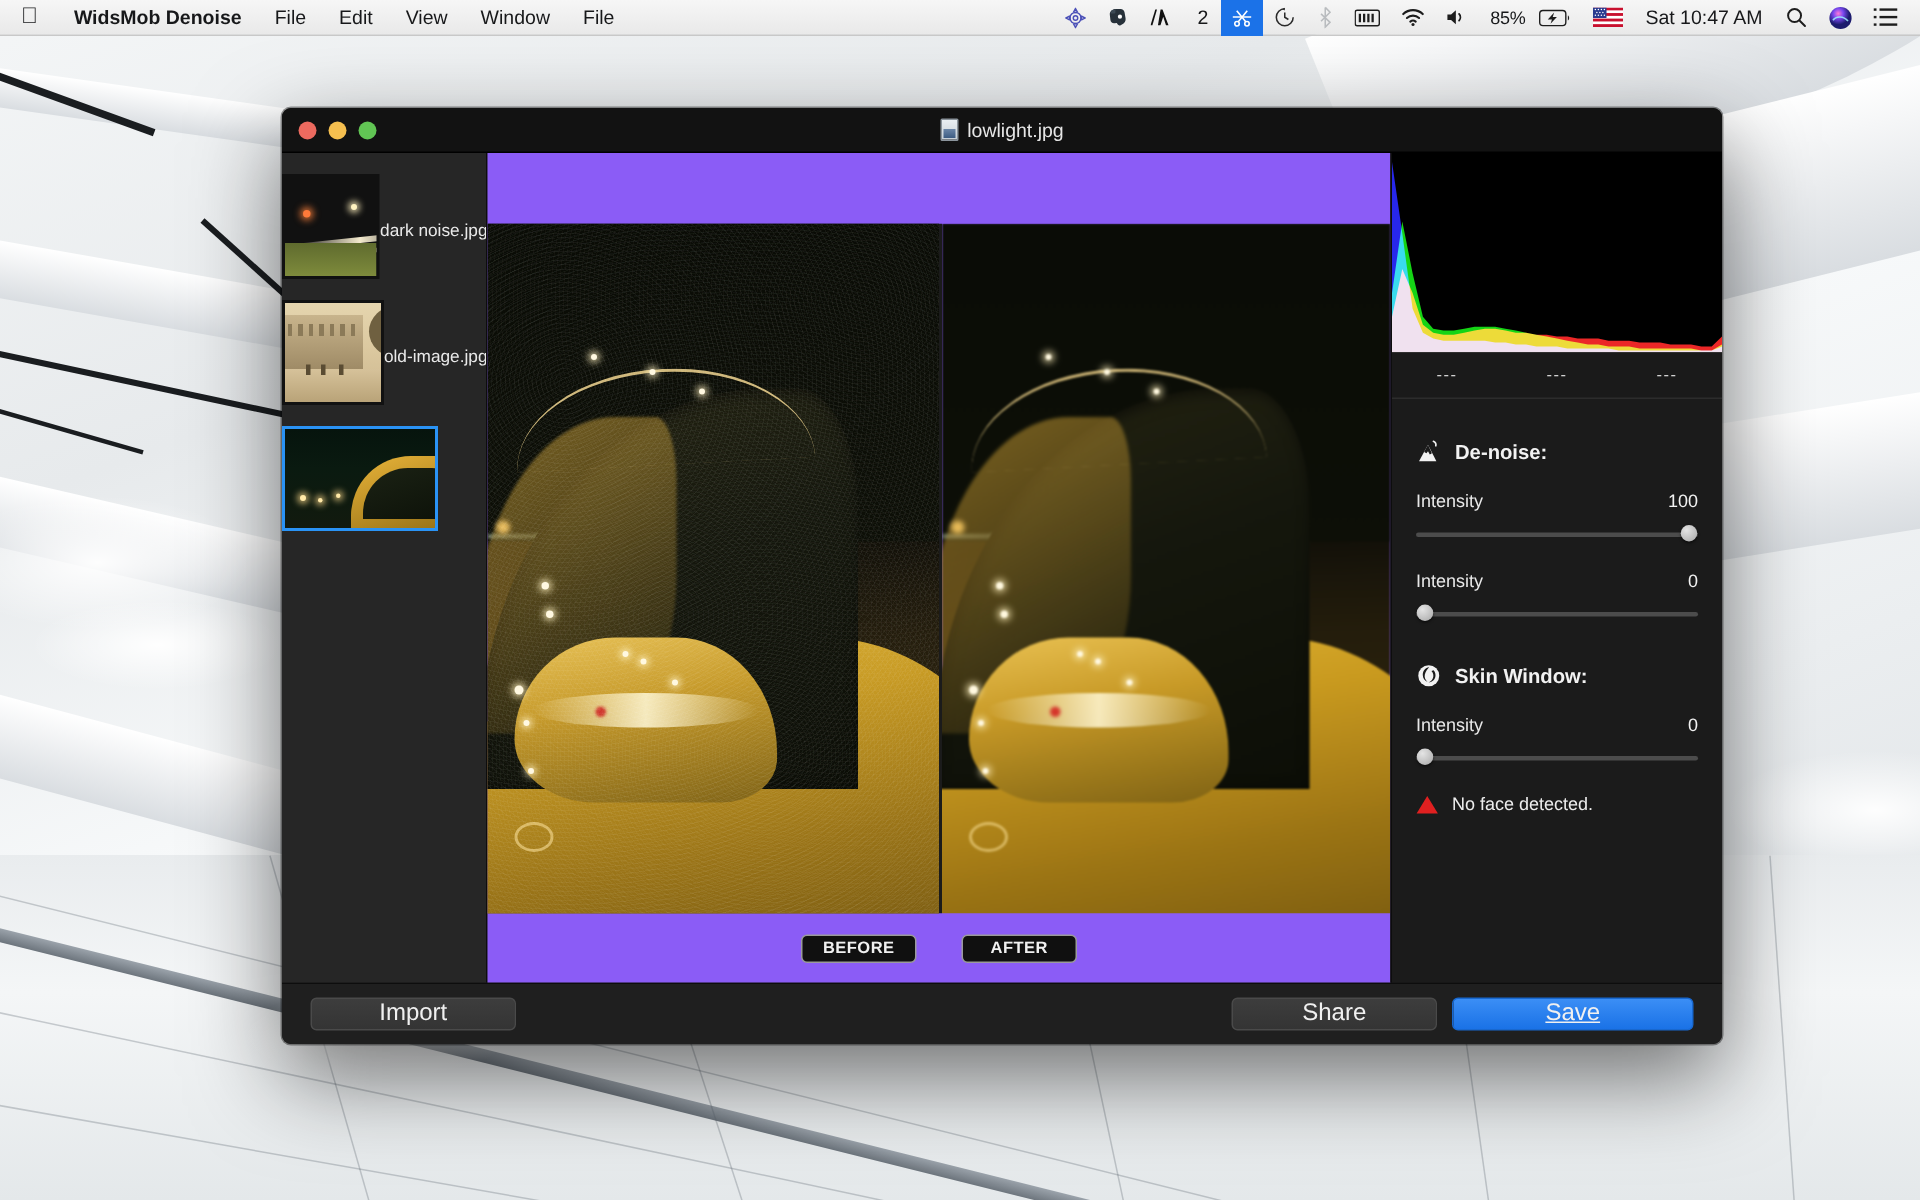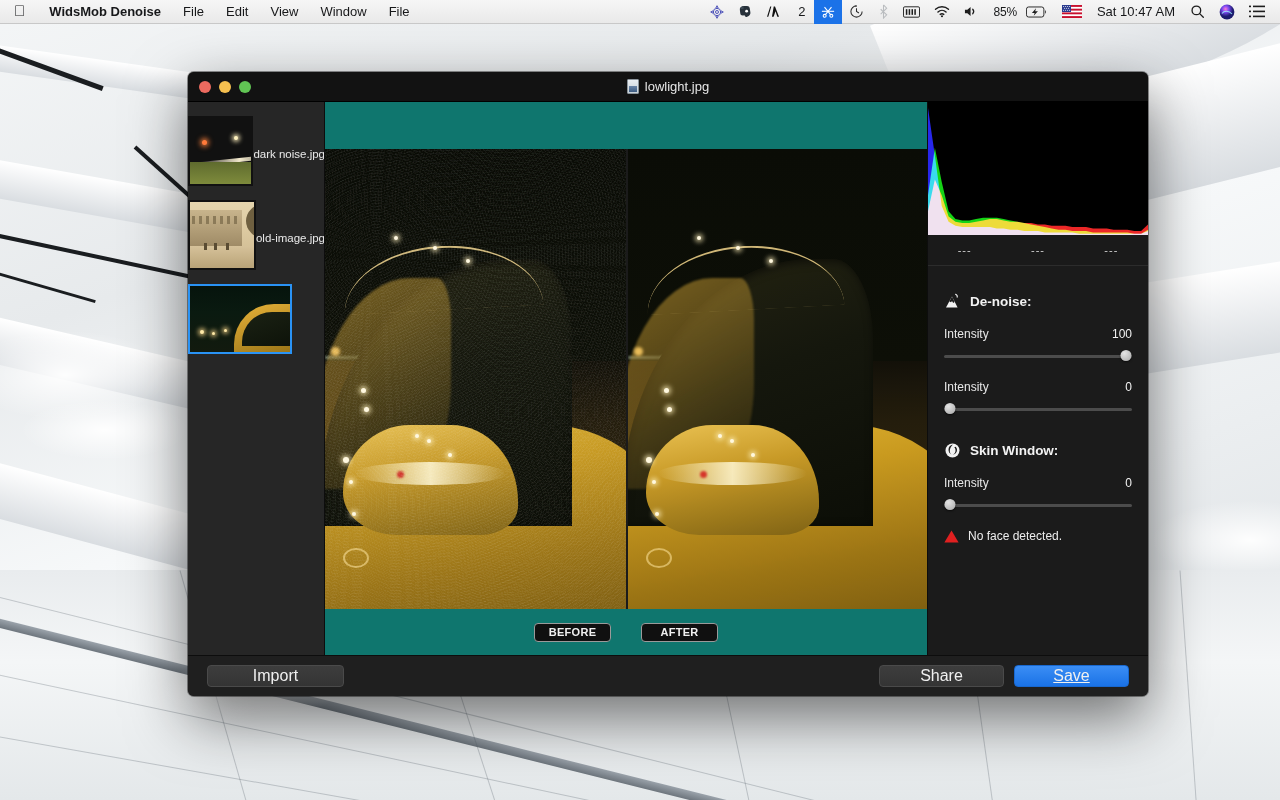--- a/index.html
+++ b/index.html
@@ -158,21 +158,21 @@
   .art-face .neck{position:absolute;left:40px;bottom:0;width:30px;height:14px;background:#d7ad90;}
   .art-car {
     background: linear-gradient(180deg,#06140d 0%, #0a1a10 40%, #121a0e 100%);
   }
   .art-car .body{position:absolute;left:44px;top:18px;width:70px;height:58px;border-radius:40px 14px 0 0;background:linear-gradient(160deg,#e9b43a,#8a6710);}
   .art-car .glass{position:absolute;left:52px;top:26px;width:54px;height:34px;border-radius:30px 8px 0 0;background:linear-gradient(160deg,#1b2214,#0d1209);}
   .art-car .lamp{position:absolute;border-radius:50%;background:#ffe9a8;box-shadow:0 0 4px 2px rgba(255,220,140,.7);}
 
   
   #viewer {
-    flex: 1 1 auto; background: #0f766e; position: relative; overflow: hidden;
+    flex: 1 1 auto; background: #8b5cf6; position: relative; overflow: hidden;
   }
   #compare-wrap {
     position: absolute; left: 0; top: 47px; right: 0; height: 460px;
     display: flex; overflow: hidden;
   }
   .pane { position: relative; flex: 1 1 50%; overflow: hidden; }
   .pane + .pane { border-left: 2px solid #1b1b1b; }
   .photo {
     position: absolute; left: 0; top: 0; width: 100%; height: 100%;
     background:
@@ -305,22 +305,22 @@
     height: 22px; border-radius: 4px; font-size: 16px; color: #f0f0f0;
     display: flex; align-items: center; justify-content: center;
     border: 1px solid #4a4a4a;
     background: linear-gradient(180deg,#3d3d3d,#343434);
   }
   .btn.primary {
     background: linear-gradient(180deg,#3b8ef5,#1a72e6);
     border-color: #1868d0;
   }
   #btn-import { width: 137px; }
-  #btn-share  { width: 125px; margin-left: auto; }
-  #btn-save   { width: 115px; text-decoration: underline; }
+  #btn-share  { width: 137px; margin-left: auto; }
+  #btn-save   { width: 161px; text-decoration: underline; }
 </style>
 </head>
 <body>
 
 <div id="desktop">
   <div class="bg-ceiling"></div>
 
   <div class="beam soft" style="left:-40px; top:40px; width:900px; height:26px; transform:rotate(8deg);"></div>
   <div class="beam dark" style="left:-10px; top:45px; width:120px; height:5px; transform:rotate(20deg);"></div>
   <div class="beam soft" style="left:-60px; top:150px; width:1000px; height:38px; transform:rotate(10deg);"></div>

